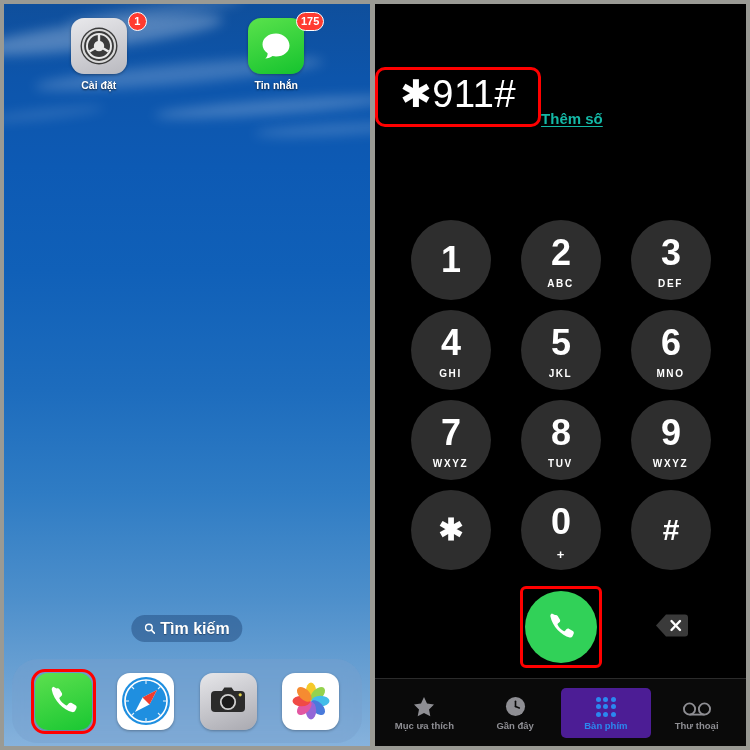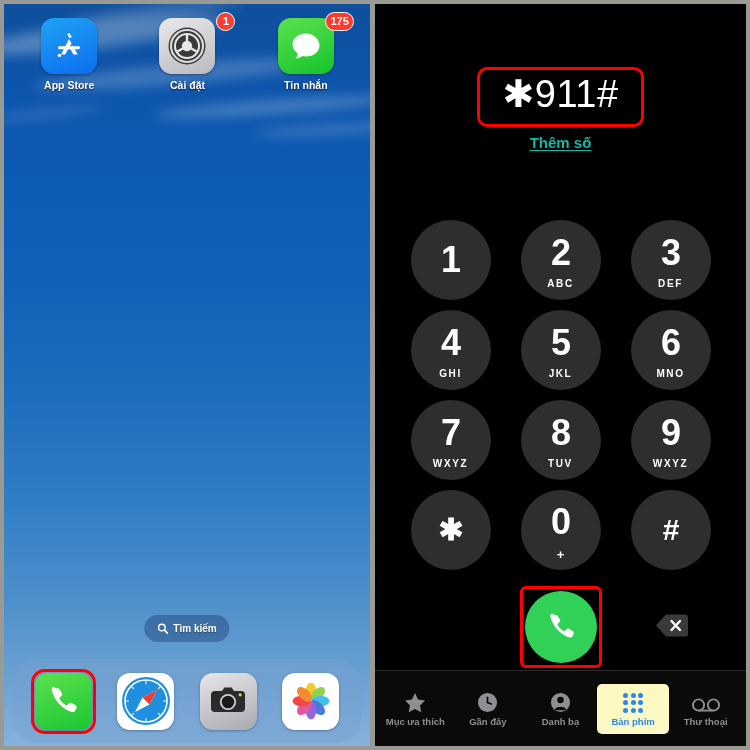--- a/index.html
+++ b/index.html
@@ -103,21 +103,21 @@
 
   .search-pill {
     position: absolute;
     left: 50%; transform: translateX(-50%);
     bottom: 104px;
     height: 27px;
     padding: 4px 13px;
     border-radius: 14px;
     background: rgba(20,55,105,0.40);
     display: flex; align-items: center; gap: 5px;
-    color: #fff; font-size: 10px; font-weight: bold;
+    color: #fff; font-size: 16px; font-weight: bold;
     text-shadow: 0 1px 1px rgba(0,0,0,.35);
   }
 
   .dock {
     position: absolute;
     left: 8px; right: 8px; bottom: 3px;
     height: 84px;
     border-radius: 26px;
     background: rgba(120,160,205,0.42);
     backdrop-filter: blur(8px);
@@ -144,21 +144,21 @@
     position: relative;
     width: 375px; height: 750px;
     border: 4px solid #9a9a94;
     border-left-width: 0;
     background: #000000;
     overflow: hidden;
   }
   .number-wrap {
     position: absolute;
     top: 63px; left: 0; right: 0;
-    display: flex; flex-direction: column; align-items: center;
+    display: flex; flex-direction: row; align-items: flex-end;
   }
   .number-box {
     position: relative;
     padding: 4px 22px 8px;
     border: 3px solid #ff0000;
     border-radius: 10px;
     background: #000;
   }
   .number-text {
     color: #ffffff;
@@ -242,38 +242,38 @@
   .delete-btn {
     position: absolute;
     right: 56px; top: 28px;
     width: 36px; height: 26px;
     display: flex; align-items: center; justify-content: center;
   }
 
   .tabbar {
     position: absolute;
     left: 0; right: 0; bottom: 0;
-    height: 76px;
+    height: 68px;
     background: #0a0a0a;
     border-top: 1px solid #2b2b2b;
     display: flex;
     align-items: center;
     padding: 0 4px;
   }
   .tab {
     flex: 1;
     height: 50px;
     display: flex; flex-direction: column;
     align-items: center; justify-content: center;
     gap: 3px;
     border-radius: 5px;
     color: #8e8e93;
   }
   .tab-label { font-size: 9.5px; font-weight: bold; white-space: nowrap; }
-  .tab.active { background: #fef9c3; color: #2b88f0; }
+  .tab.active { background: #4c1d95; color: #2b88f0; }
   .tab-ico { height: 22px; display: flex; align-items: flex-end; }
 
   .dot-grid {
     display: grid;
     grid-template-columns: repeat(3, 5px);
     grid-template-rows: repeat(3, 5px);
     gap: 2.5px;
   }
   .dot-grid i { display:block; width:5px; height:5px; border-radius:50%; background:#2b88f0; }
 </style>
@@ -287,34 +287,20 @@
       <div class="cloud c6"></div>
       <div class="cloud c1"></div>
       <div class="cloud c2"></div>
       <div class="cloud c3"></div>
       <div class="cloud c4"></div>
       <div class="cloud c5"></div>
     </div>
 
     <div class="app-grid">
 
-      <div class="app">
-        <div class="app-icon ic-appstore">
-          <svg width="38" height="38" viewBox="0 0 38 38" aria-hidden="true">
-            <g fill="#ffffff">
-              <path d="M11 27.5 L19 12 L21.6 16.6 L15.1 27.5 Z"></path>
-              <path d="M19.6 11.2 L17.2 7.2 L19.4 6 L21.8 10.1 Z"></path>
-              <path d="M22.6 18.4 L27.8 27.5 L23.4 27.5 L20.3 22.1 Z"></path>
-              <rect x="8" y="19.3" width="22" height="2.9" rx="1.45"></rect>
-              <circle cx="9.4" cy="28.4" r="1.7"></circle>
-            </g>
-          </svg>
-        </div>
-        <span class="app-label">App Store</span>
-      </div>
 
       <div class="app">
         <div class="app-icon ic-settings">
           <svg width="44" height="44" viewBox="0 0 44 44" aria-hidden="true">
             <g transform="translate(22,22)">
               <g fill="#3a3a3a">
                 <circle cx="0" cy="0" r="18.5"></circle>
               </g>
               <g stroke="#d8d8d8" stroke-width="2.2">
                 <circle cx="0" cy="0" r="16" fill="none"></circle>
@@ -505,30 +491,20 @@
             <circle cx="11" cy="11" r="10" fill="#8e8e93"></circle>
             <g stroke="#0a0a0a" stroke-width="1.7" stroke-linecap="round">
               <line x1="11" y1="11" x2="11" y2="5.5"></line>
               <line x1="11" y1="11" x2="15" y2="12.5"></line>
             </g>
           </svg>
         </span>
         <span class="tab-label">Gần đây</span>
       </div>
 
-      <div class="tab">
-        <span class="tab-ico">
-          <svg width="21" height="21" viewBox="0 0 22 22" aria-hidden="true">
-            <circle cx="11" cy="11" r="10" fill="#8e8e93"></circle>
-            <circle cx="11" cy="8.3" r="3.4" fill="#0a0a0a"></circle>
-            <path d="M4.6 19 a6.8 5.4 0 0 1 12.8 0 z" fill="#0a0a0a"></path>
-          </svg>
-        </span>
-        <span class="tab-label">Danh bạ</span>
-      </div>
 
       <div class="tab active">
         <span class="tab-ico">
           <span class="dot-grid">
             <i></i>
               <i></i>
               <i></i>
               <i></i>
               <i></i>
               <i></i>

